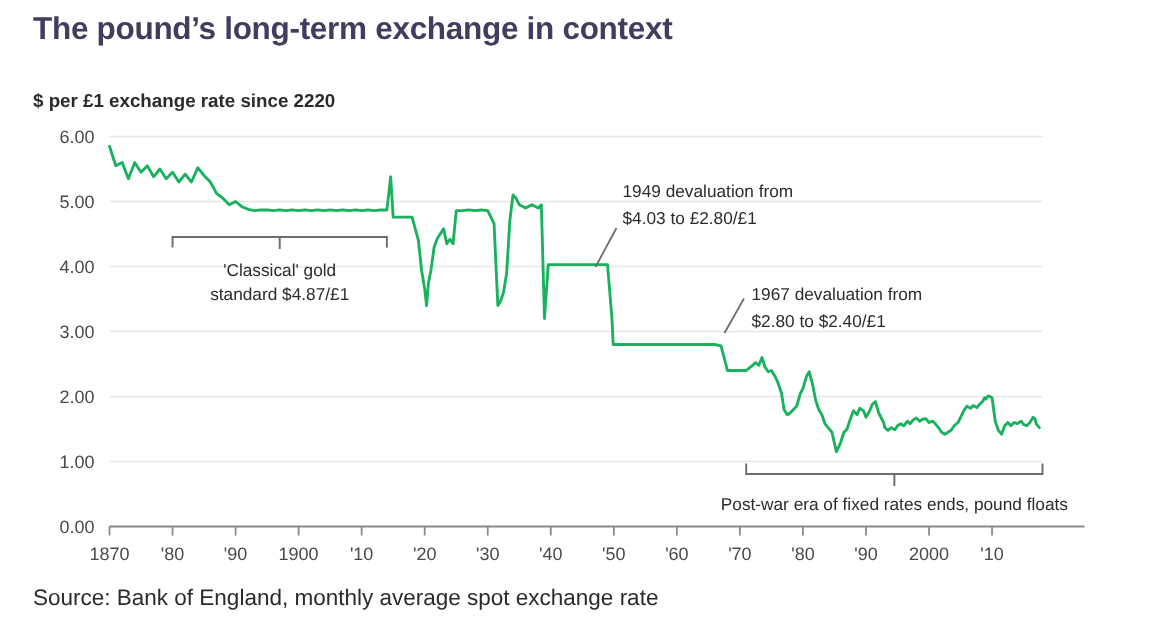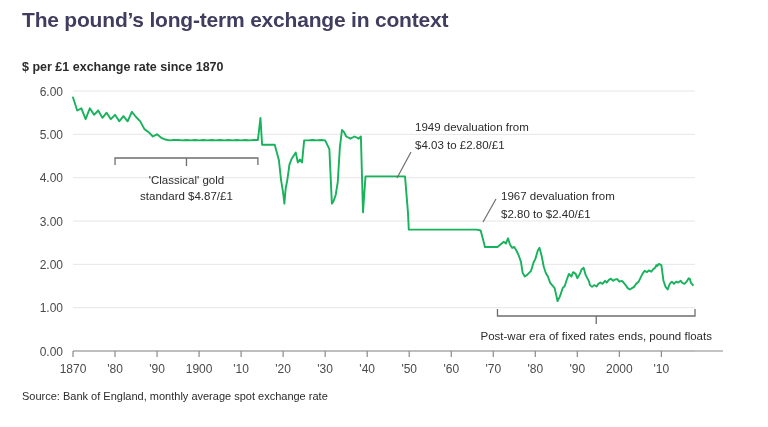--- a/index.html
+++ b/index.html
@@ -18,37 +18,37 @@
     color:#413d5e;
     white-space:nowrap;
   }
   #chart-subtitle{
     position:absolute;left:22px;top:60px;
     font-size:12.5px;font-weight:bold;
     color:#2b2b2b;white-space:nowrap;
   }
   #source-note{
     position:absolute;left:22px;top:390px;
-    font-size:11px;color:#2b2b2b;white-space:nowrap;
+    font-size:15px;color:#2b2b2b;white-space:nowrap;
   }
   #chart-svg{position:absolute;left:0;top:0;}
   .tick-label{font-family:"Liberation Sans",sans-serif;font-size:12px;fill:#4a4a4a;}
   .anno-text{font-family:"Liberation Sans",sans-serif;font-size:11.5px;fill:#2b2b2b;}
   .gridline{stroke:#e6e6e6;stroke-width:1;}
   .axis-line{stroke:#8a8a8a;stroke-width:1.2;}
   .tick-mark{stroke:#8a8a8a;stroke-width:1.2;}
   .bracket{stroke:#6e6e6e;stroke-width:1.3;fill:none;}
   .leader{stroke:#6e6e6e;stroke-width:1.2;fill:none;}
   .series-line{fill:none;stroke-width:1.9;stroke-linejoin:round;stroke-linecap:round;}
 </style>
 </head>
 <body>
 
 <div id="page-title">The pound’s long-term exchange in context</div>
-<div id="chart-subtitle">$ per £1 exchange rate since 1870</div>
+<div id="chart-subtitle">$ per £1 exchange rate since 2220</div>
 <div id="source-note">Source: Bank of England, monthly average spot exchange rate</div>
 
 <svg id="chart-svg" width="768" height="427">
   <g id="gridlines">
       <line x1="73" x2="695" y1="351" y2="351" class="gridline"></line>
       <line x1="73" x2="695" y1="307.6666666666667" y2="307.6666666666667" class="gridline"></line>
       <line x1="73" x2="695" y1="264.33333333333337" y2="264.33333333333337" class="gridline"></line>
       <line x1="73" x2="695" y1="221" y2="221" class="gridline"></line>
       <line x1="73" x2="695" y1="177.66666666666669" y2="177.66666666666669" class="gridline"></line>
       <line x1="73" x2="695" y1="134.33333333333331" y2="134.33333333333331" class="gridline"></line>

